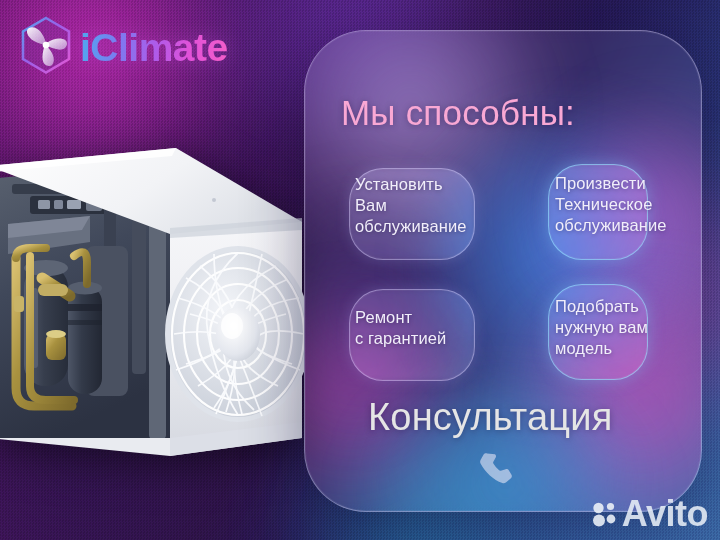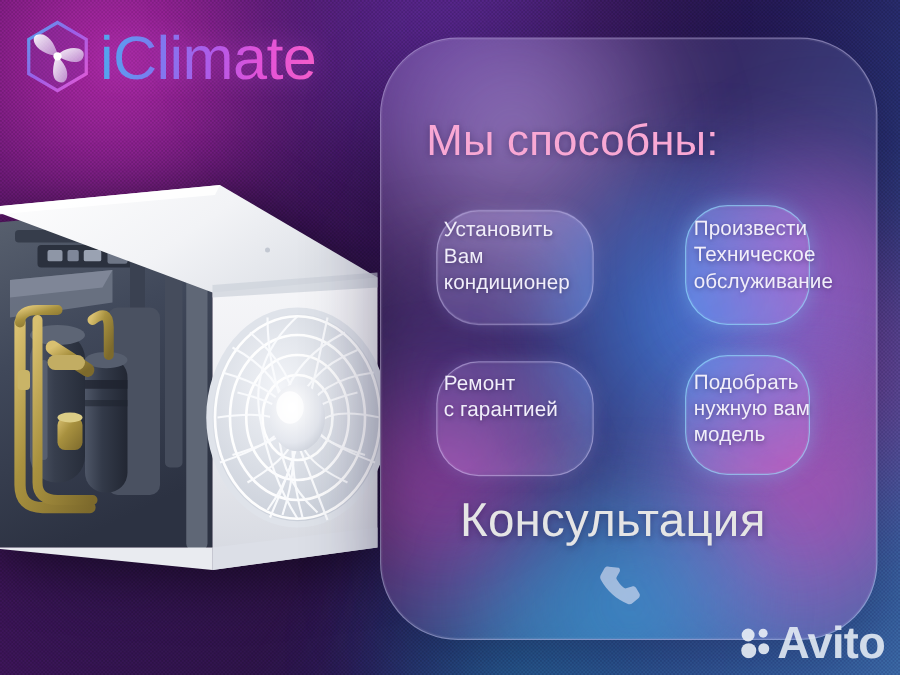--- a/index.html
+++ b/index.html
@@ -82,22 +82,22 @@
   .logo {
     position: absolute;
     left: 16px; top: 14px;
     display: flex;
     align-items: center;
     gap: 4px;
     z-index: 30;
   }
   .logo-mark { width: 60px; height: 66px; display: block; }
   .logo-word {
-    font-size: 49px;
-    font-weight: 400;
+    font-size: 39px;
+    font-weight: 700;
     letter-spacing: -0.5px;
     line-height: 1;
     background: linear-gradient(95deg, #4fa9ef 0%, #7b7bf0 26%, #b05ae8 52%, #e252d8 74%, #f45ec9 100%);
     -webkit-background-clip: text;
     background-clip: text;
     color: transparent;
     -webkit-text-fill-color: transparent;
     text-shadow: none;
     filter: drop-shadow(0 0 10px rgba(200,80,220,.45));
     white-space: nowrap;
@@ -209,21 +209,21 @@
     z-index: 8;
   }
 
   .pill-1 { left: 44px; top: 137px; width: 126px; height: 92px; }
   .lbl-1  { left: 50px; top: 143px; width: 200px; }
 
   .pill-2 { left: 243px; top: 133px; width: 100px; height: 96px; }
   .lbl-2  { left: 250px; top: 142px; width: 180px; }
 
   .pill-3 { left: 44px; top: 258px; width: 126px; height: 92px; }
-  .lbl-3  { left: 50px; top: 266px; width: 200px; }
+  .lbl-3  { left: 50px; top: 276px; width: 200px; }
 
   .pill-4 { left: 243px; top: 253px; width: 100px; height: 96px; }
   .lbl-4  { left: 250px; top: 265px; width: 180px; }
 
   .card-footer-title {
     position: absolute;
     left: 63px; top: 365px;
     font-size: 38px;
     font-weight: 300;
     color: #e5e5e5;
@@ -431,21 +431,21 @@
     <div class="card-blob cb-pink-lower"></div>
     <div class="card-blob cb-magenta-left"></div>
     <div class="card-blob cb-cyan-bottom"></div>
 
     <div class="card-inner">
       <div class="card-title">Мы способны:</div>
 
       <div class="pill pill-1"></div>
       <div class="pill-label lbl-1">Установить
 Вам
-кондиционер</div>
+обслуживание</div>
 
       <div class="pill pill-cyan pill-2"></div>
       <div class="pill-label lbl-2">Произвести
 Техническое
 обслуживание</div>
 
       <div class="pill pill-3"></div>
       <div class="pill-label lbl-3">Ремонт
 с гарантией</div>
 

